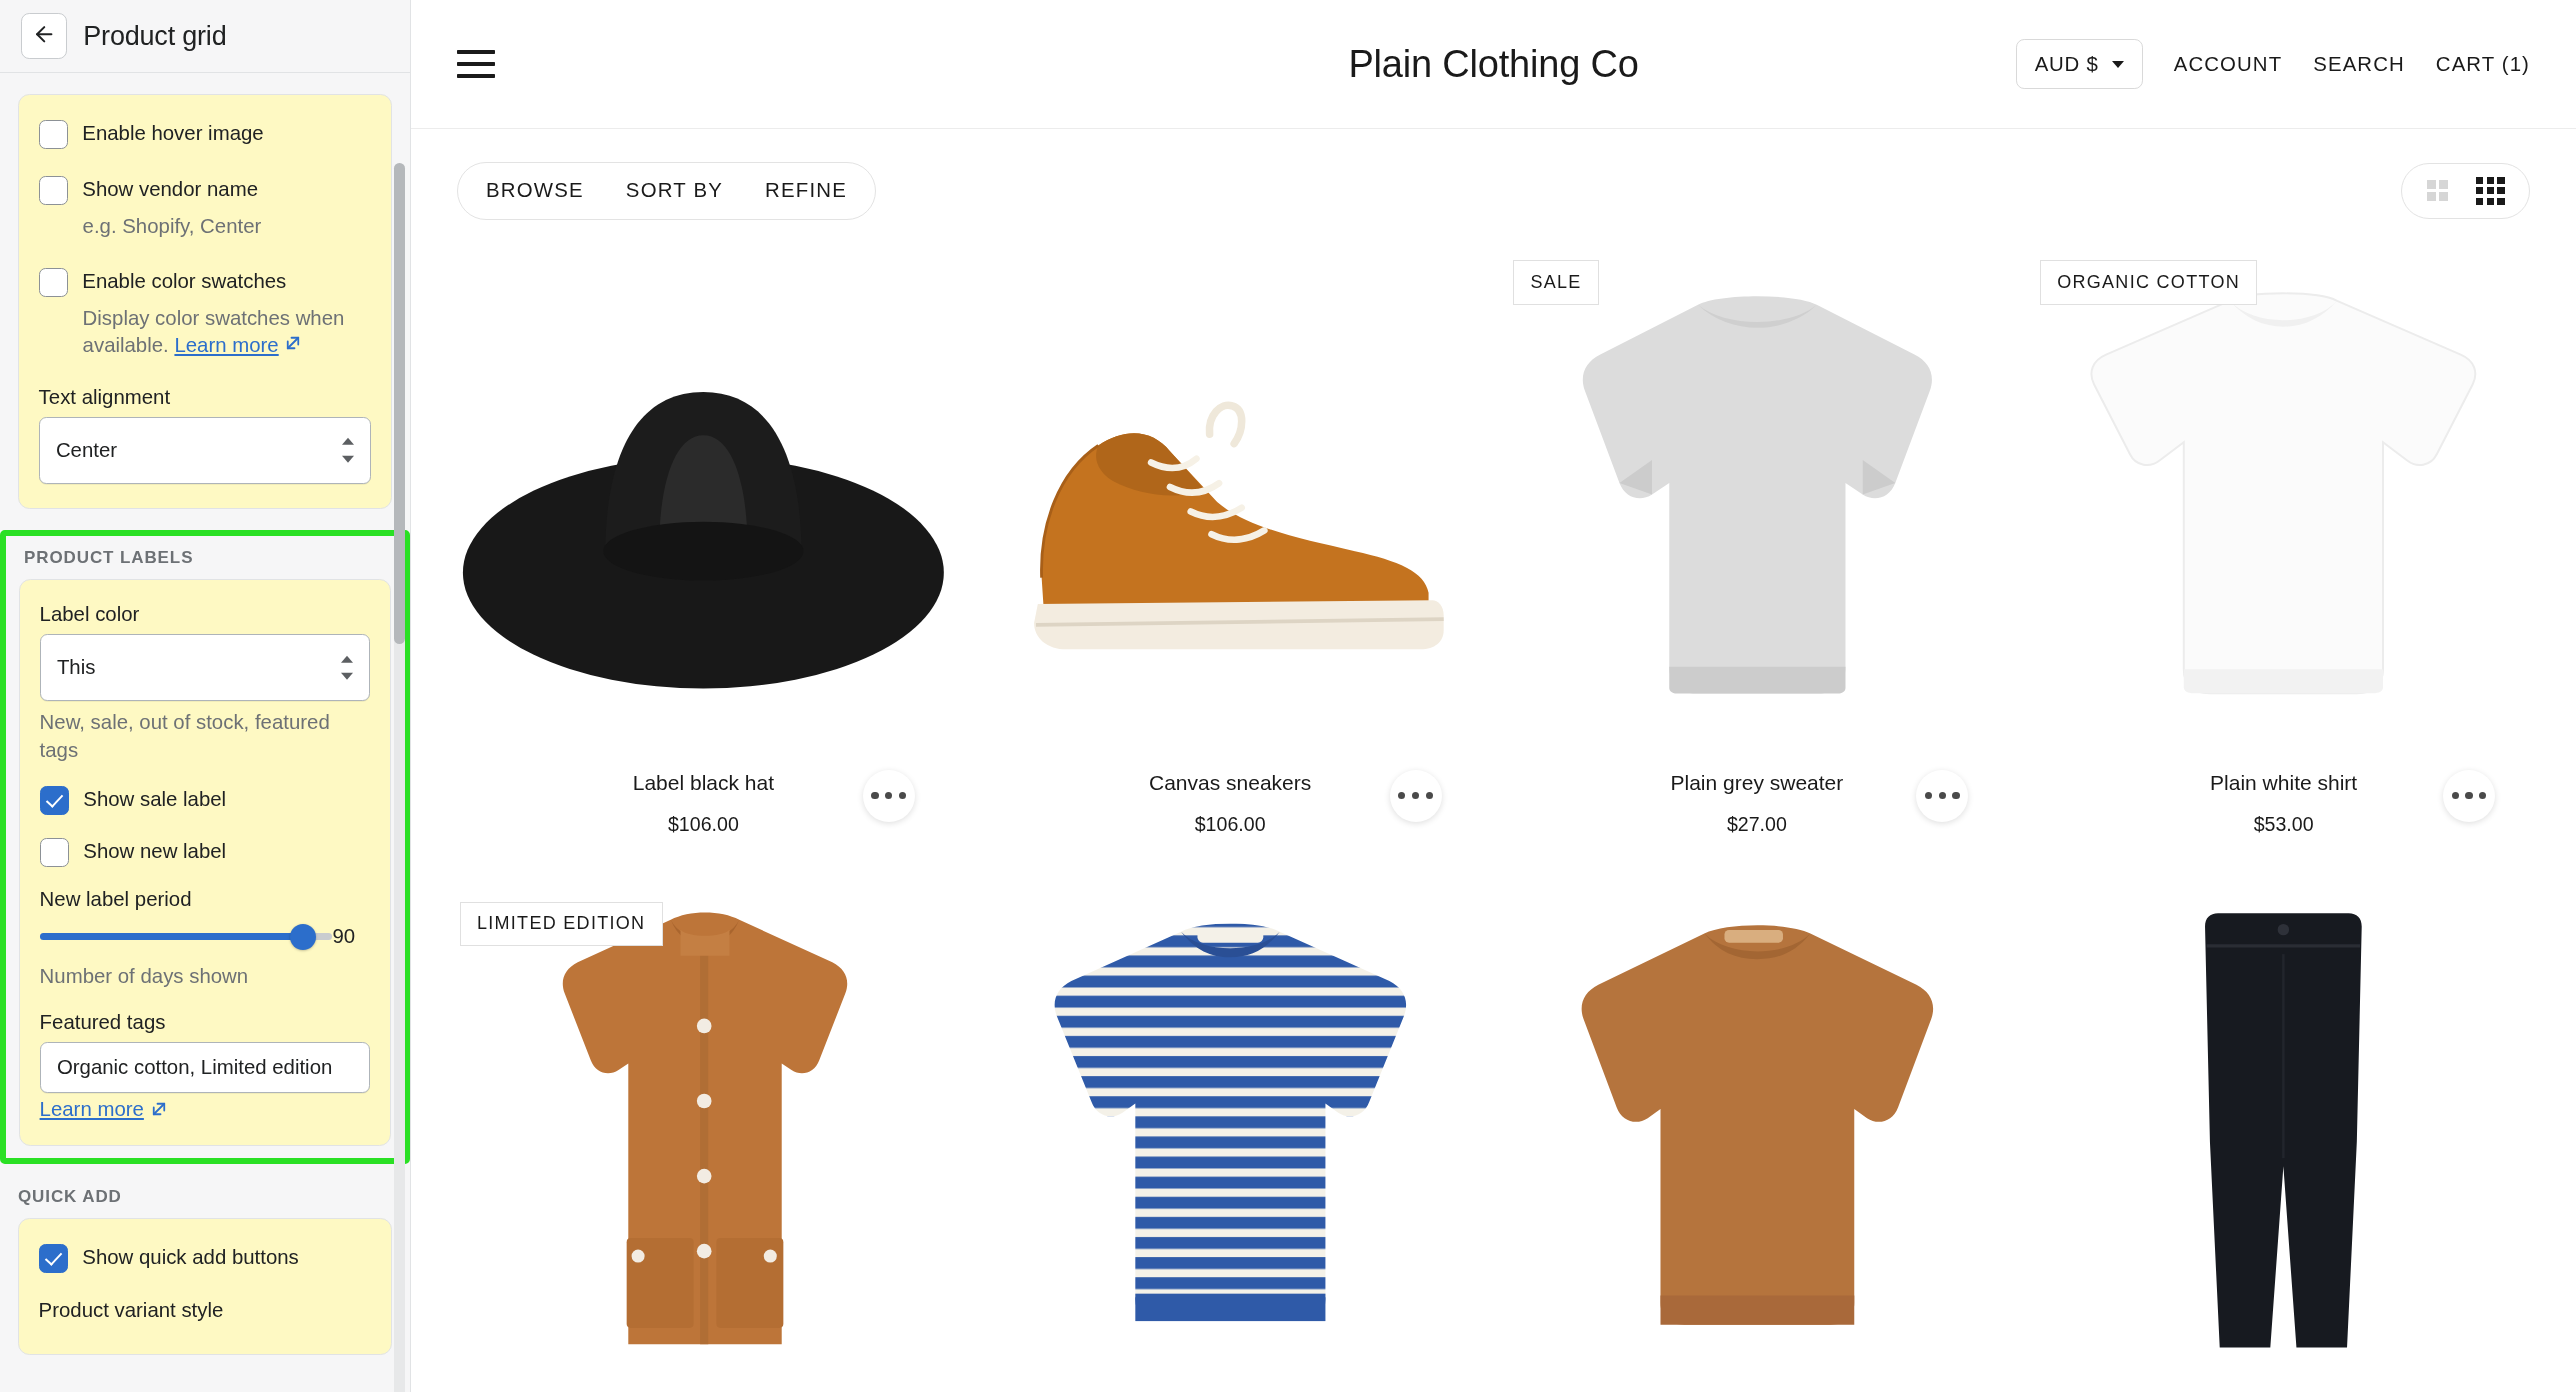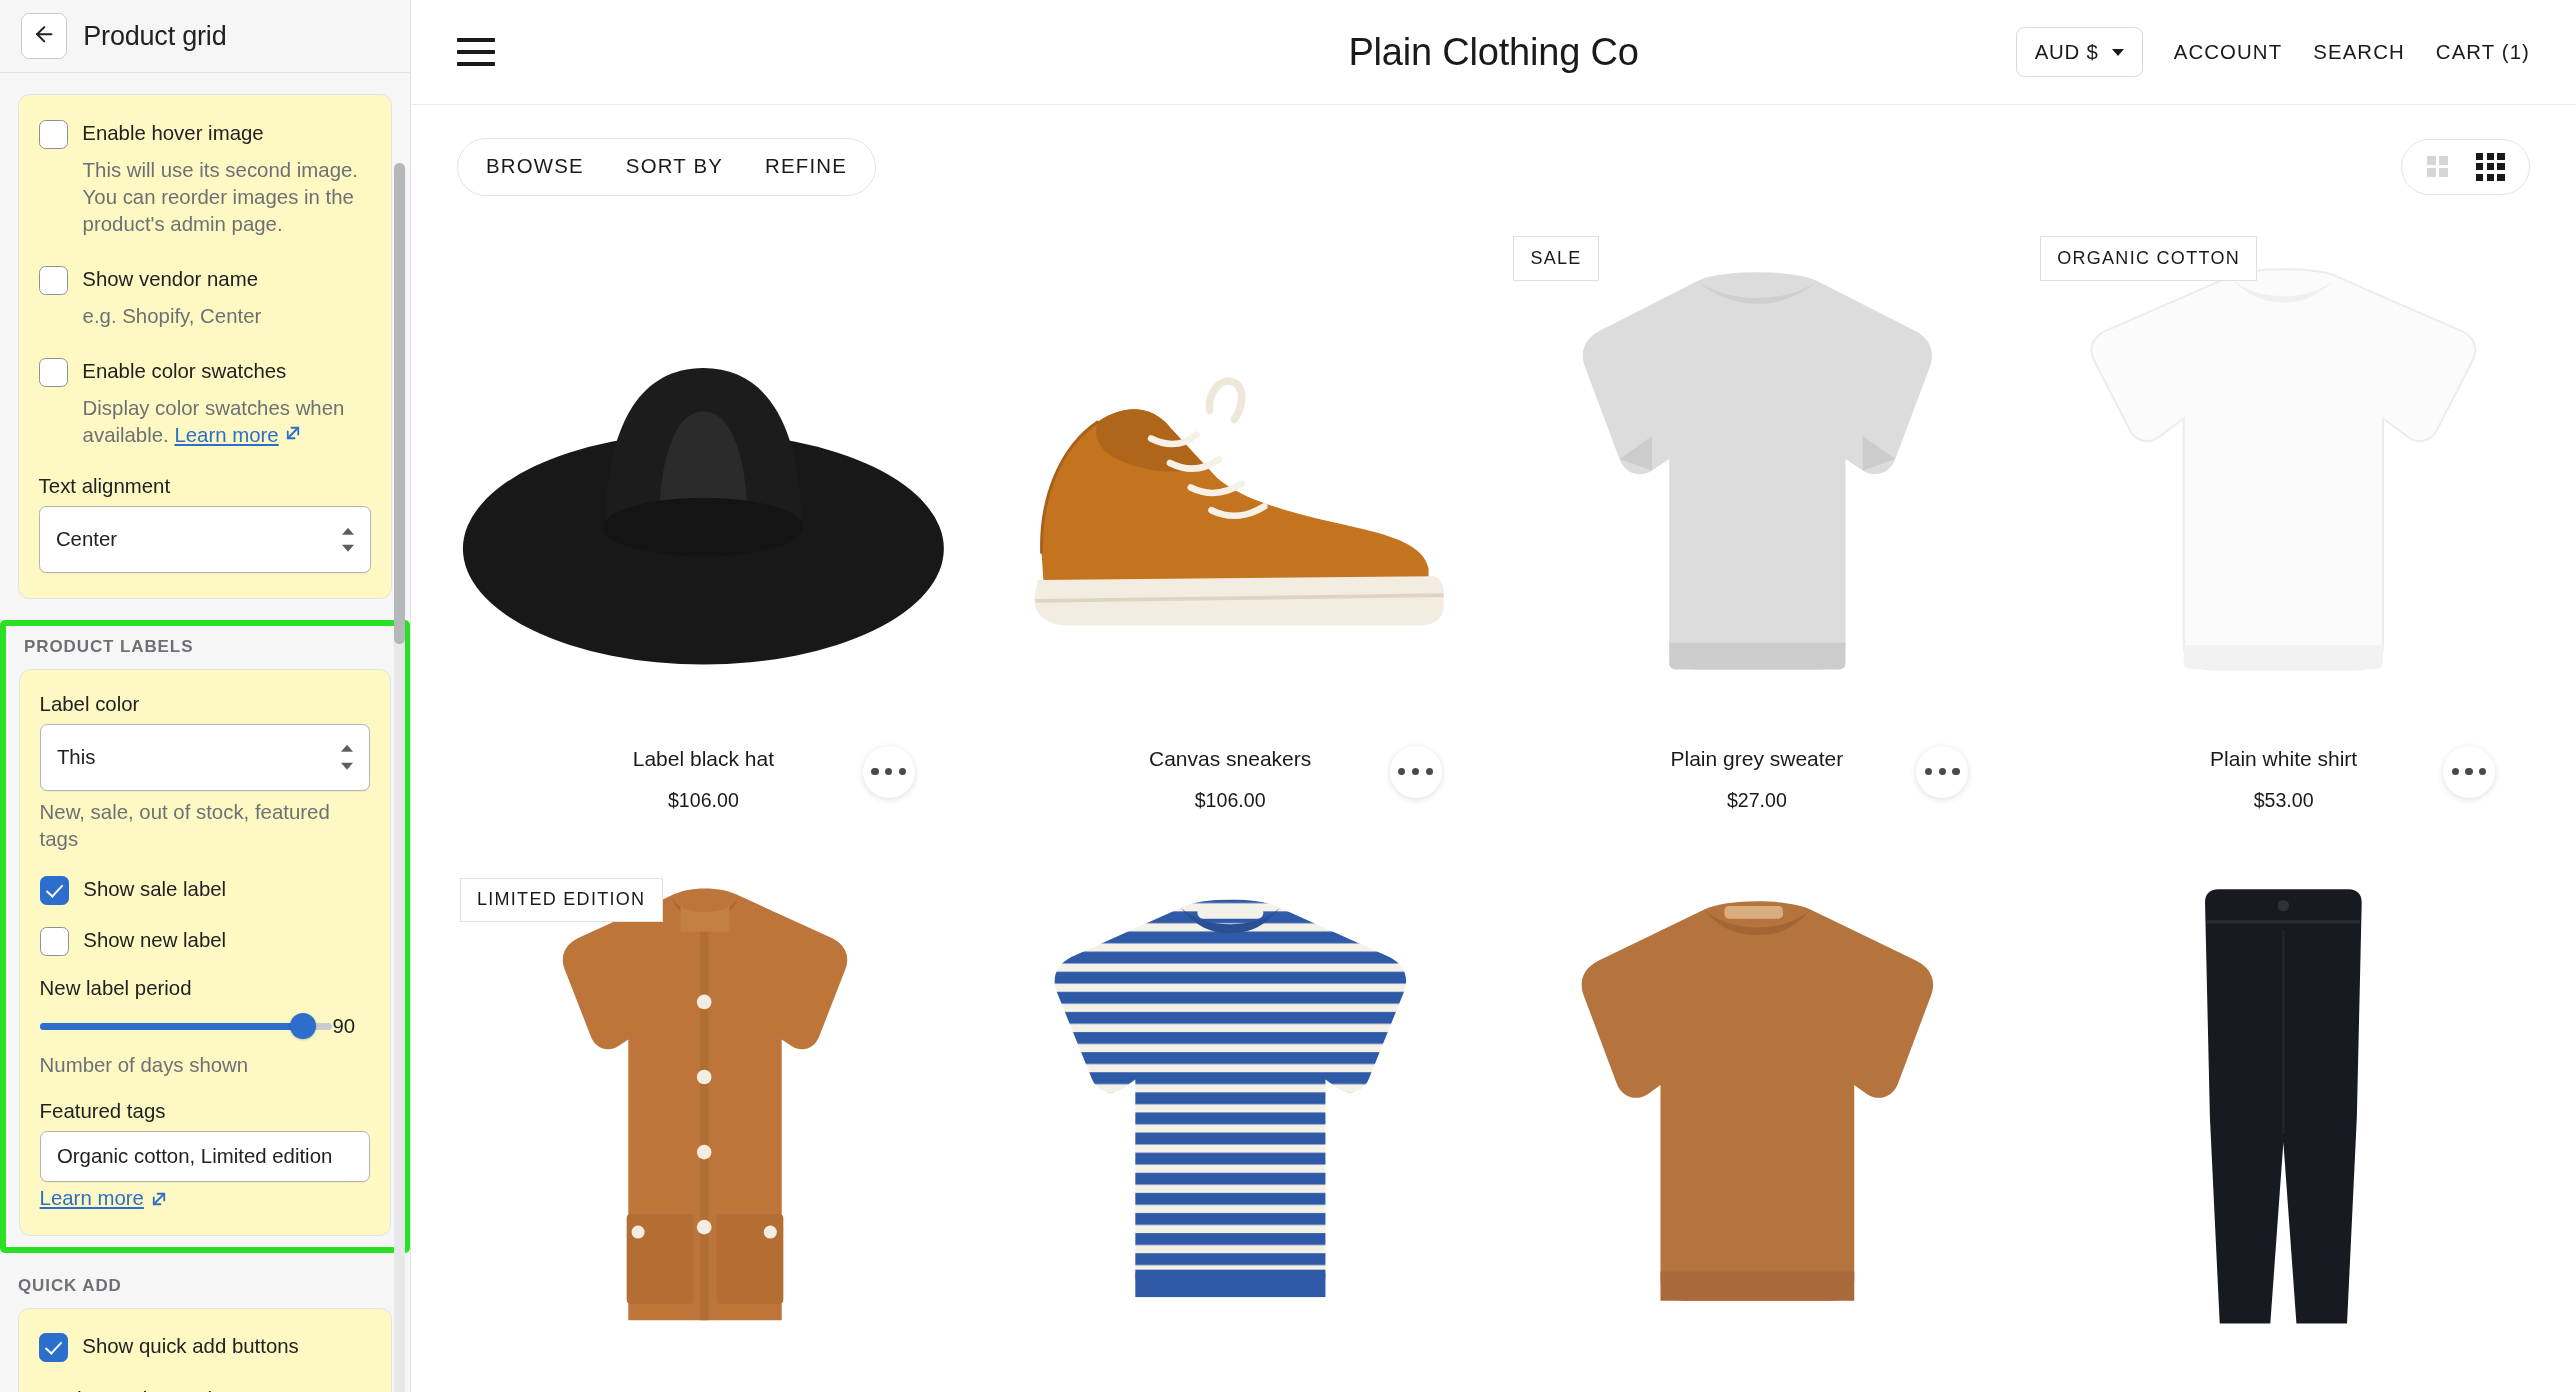--- a/index.html
+++ b/index.html
@@ -242,21 +242,21 @@
 
   
   .preview {
     flex: 1 1 auto;
     height: 1392px;
     background: #fff;
     position: relative;
     overflow: hidden;
   }
   .store-header {
-    height: 105px;
+    height: 129px;
     border-bottom: 1.6px solid #ececec;
     display: flex;
     align-items: center;
     padding: 0 46px;
     position: relative;
   }
   .hamburger {
     width: 38px; height: 28px;
     display: flex; flex-direction: column; justify-content: space-between;
     cursor: pointer;
@@ -399,21 +399,20 @@
     </div>
 
     <div class="sb-scroll">
       <div class="sb-track">
 
         <div class="card">
           <div class="field-row">
             <div class="cb"></div>
             <div class="cb-label">Enable hover image</div>
           </div>
-          <div class="helper">This will use its second image. You can reorder images in the product's admin page.</div>
 
           <div class="gap-32"></div>
 
           <div class="field-row">
             <div class="cb"></div>
             <div class="cb-label">Show vendor name</div>
           </div>
           <div class="helper">e.g. Shopify, Center</div>
 
           <div class="gap-32"></div>

